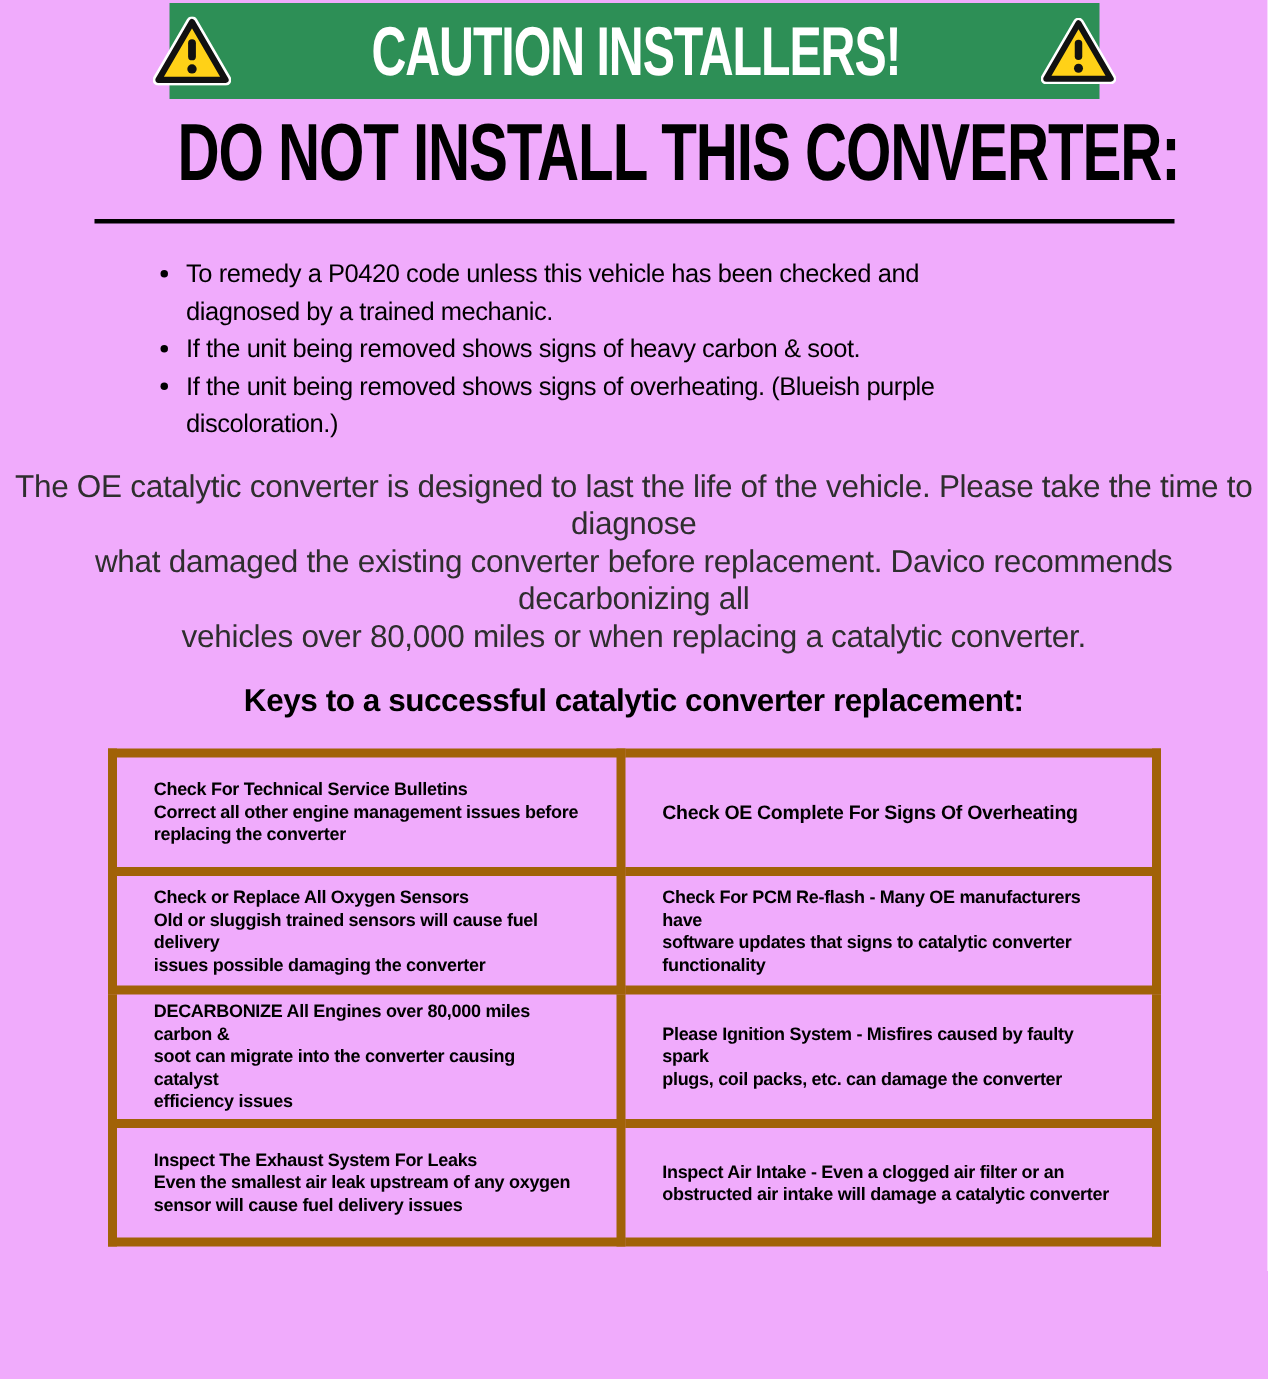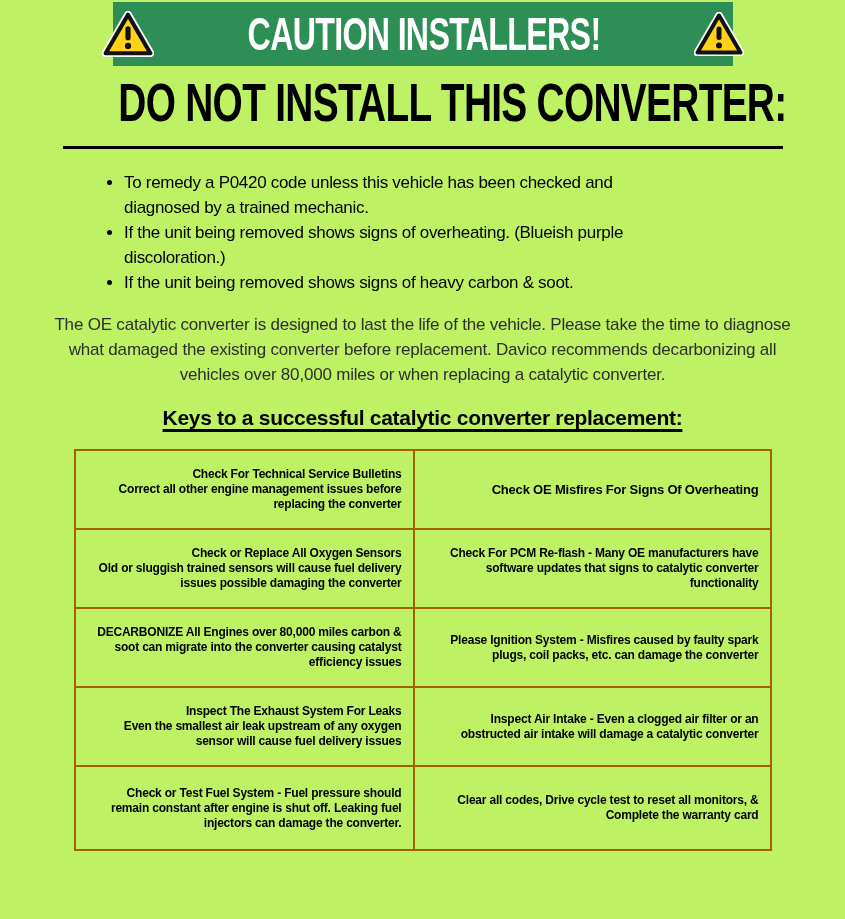--- a/index.html
+++ b/index.html
@@ -1,20 +1,20 @@
 <!DOCTYPE html>
 <html><head>
 <meta charset="utf-8">
 <style>
   * { margin:0; padding:0; box-sizing:border-box; }
   html,body { background:#ffffff; }
   .page {
     position:relative;
     width:845px; height:919px;
-    background:#bef264;
+    background:#f0abfc;
     font-family:"Liberation Sans","DejaVu Sans",sans-serif;
     color:#000;
     overflow:hidden;
   }
   
   .banner {
     width:620px; height:64px;
     margin:2px auto 0;
     background:#2d8f56;
     display:flex; align-items:center; justify-content:center;
@@ -64,53 +64,52 @@
     content:"";
     position:absolute; left:2px; top:10px;
     width:5px; height:5px; border-radius:50%;
     background:#000;
   }
   
   .para {
     margin:17px auto 0;
     width:845px;
     text-align:center;
-    font-size:17px;
+    font-size:21px;
     font-weight:400;
     line-height:25px;
     letter-spacing:-0.2px;
     color:#2e2e2e;
     white-space:pre-line;
   }
   
   .keys-heading {
     margin-top:19px;
     text-align:center;
     font-size:21px; font-weight:800;
     letter-spacing:-0.3px;
-    text-decoration:underline;
     text-decoration-thickness:2.5px;
     text-underline-offset:4px;
   }
   
   .tips-table {
     margin:19px auto 0;
     border-collapse:collapse;
     width:696px;
     table-layout:fixed;
   }
   .tips-table td {
-    border:2px solid #a16207;
-    text-align:right;
+    border:6px solid #a16207;
+    text-align:left;
     vertical-align:middle;
     font-weight:700;
     font-size:12px;
     line-height:15px;
     letter-spacing:-0.2px;
-    padding:4px 11px;
+    padding:4px 25px;
     white-space:pre-line;
   }
   .tips-table td.big { font-size:13px; line-height:17px; }
   .r1,.r2,.r3,.r4 { height:79px; }
   .r5 { height:64px; }
   .r6 { height:84px; }
 </style>
 </head>
 <body>
 
@@ -136,42 +135,42 @@
     </span>
   </div>
 
   <h1 class="main-heading">DO NOT INSTALL THIS CONVERTER:</h1>
 
   <div class="rule"></div>
 
   <ul class="bullets">
     <li>To remedy a P0420 code unless this vehicle has been checked and
 diagnosed by a trained mechanic.</li>
+    <li>If the unit being removed shows signs of heavy carbon &amp; soot.</li>
     <li>If the unit being removed shows signs of overheating. (Blueish purple
 discoloration.)</li>
-    <li>If the unit being removed shows signs of heavy carbon &amp; soot.</li>
   </ul>
 
   <p class="para">The OE catalytic converter is designed to last the life of the vehicle. Please take the time to diagnose
 what damaged the existing converter before replacement. Davico recommends decarbonizing all
 vehicles over 80,000 miles or when replacing a catalytic converter.</p>
 
   <h2 class="keys-heading">Keys to a successful catalytic converter replacement:</h2>
 
   <table class="tips-table">
     <colgroup>
       <col style="width:339px">
       <col style="width:357px">
     </colgroup>
     <tbody>
       <tr class="r1">
         <td>Check For Technical Service Bulletins
 Correct all other engine management issues before
 replacing the converter</td>
-        <td class="big">Check OE Misfires For Signs Of Overheating</td>
+        <td class="big">Check OE Complete For Signs Of Overheating</td>
       </tr>
       <tr class="r2">
         <td>Check or Replace All Oxygen Sensors
 Old or sluggish trained sensors will cause fuel delivery
 issues possible damaging the converter</td>
         <td>Check For PCM Re-flash - Many OE manufacturers have
 software updates that signs to catalytic converter
 functionality</td>
       </tr>
       <tr class="r3">
@@ -181,23 +180,16 @@
         <td>Please Ignition System - Misfires caused by faulty spark
 plugs, coil packs, etc. can damage the converter</td>
       </tr>
       <tr class="r4">
         <td>Inspect The Exhaust System For Leaks
 Even the smallest air leak upstream of any oxygen
 sensor will cause fuel delivery issues</td>
         <td>Inspect Air Intake - Even a clogged air filter or an
 obstructed air intake will damage a catalytic converter</td>
       </tr>
-      <tr class="r6">
-        <td>Check or Test Fuel System - Fuel pressure should
-remain constant after engine is shut off.  Leaking fuel
-injectors can damage the converter.</td>
-        <td>Clear all codes,  Drive cycle test to reset all monitors, &amp;
-Complete the warranty card</td>
-      </tr>
     </tbody>
   </table>
 
 </div>
 
 </body></html>

